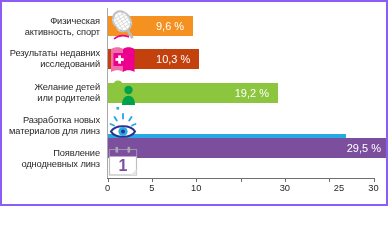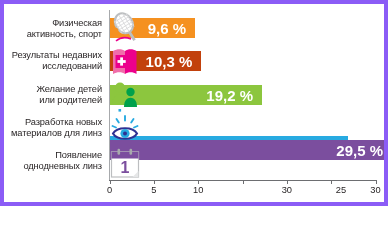--- a/index.html
+++ b/index.html
@@ -9,21 +9,21 @@
   }
   body {
     font-family: "Liberation Sans", sans-serif;
   }
   #chart-figure {
     position: relative;
     width: 388px;
     height: 206px;
     box-sizing: border-box;
     background: #ffffff;
-    border: 4px solid #8b5cf6;
+    border: 2px solid #8b5cf6;
     overflow: hidden;
   }
   #plot-wrapper {
     position: absolute;
     left: 0; top: 0;
     width: 388px;
     height: 206px;
   }
 
   
@@ -85,22 +85,22 @@
     position: absolute;
     left: 106px;
     height: 20px;
     box-sizing: border-box;
   }
   .bar-value {
     position: absolute;
     right: 9px;
     top: 50%;
     transform: translateY(-50%);
-    font-size: 15px;
-    font-weight: bold;
+    font-size: 11px;
+    font-weight: normal;
     color: #ffffff;
     white-space: nowrap;
   }
 
   
   .icon-box {
     position: absolute;
     left: 106px;
     width: 30px;
     height: 30px;
@@ -133,21 +133,21 @@
       <div>Появление</div>
       <div>однодневных линз</div>
     </div>
 
     <div class="bar" id="bar-0" style="top: 14px; width: 85.12px; background: rgb(245, 145, 32);">
       <span class="bar-value">9,6 %</span>
     </div>
     <div class="bar" id="bar-1" style="top: 47px; width: 91.3267px; background: #c2410c;">
       <span class="bar-value">10,3 %</span>
     </div>
-    <div class="bar" id="bar-2" style="top: 81px; width: 152px; background: rgb(140, 198, 62);">
+    <div class="bar" id="bar-2" style="top: 81px; width: 170px; background: rgb(140, 198, 62);">
       <span class="bar-value">19,2 %</span>
     </div>
     <div class="bar" id="bar-3" style="top: 132px; width: 238px; background: rgb(39, 170, 225);">
       <span class="bar-value">23,3 %</span>
     </div>
     <div class="bar" id="bar-4" style="top: 136px; width: 282px; background: rgb(123, 78, 158);">
       <span class="bar-value">29,5 %</span>
     </div>
 
     <div class="icon-box" style="top:8px;">

